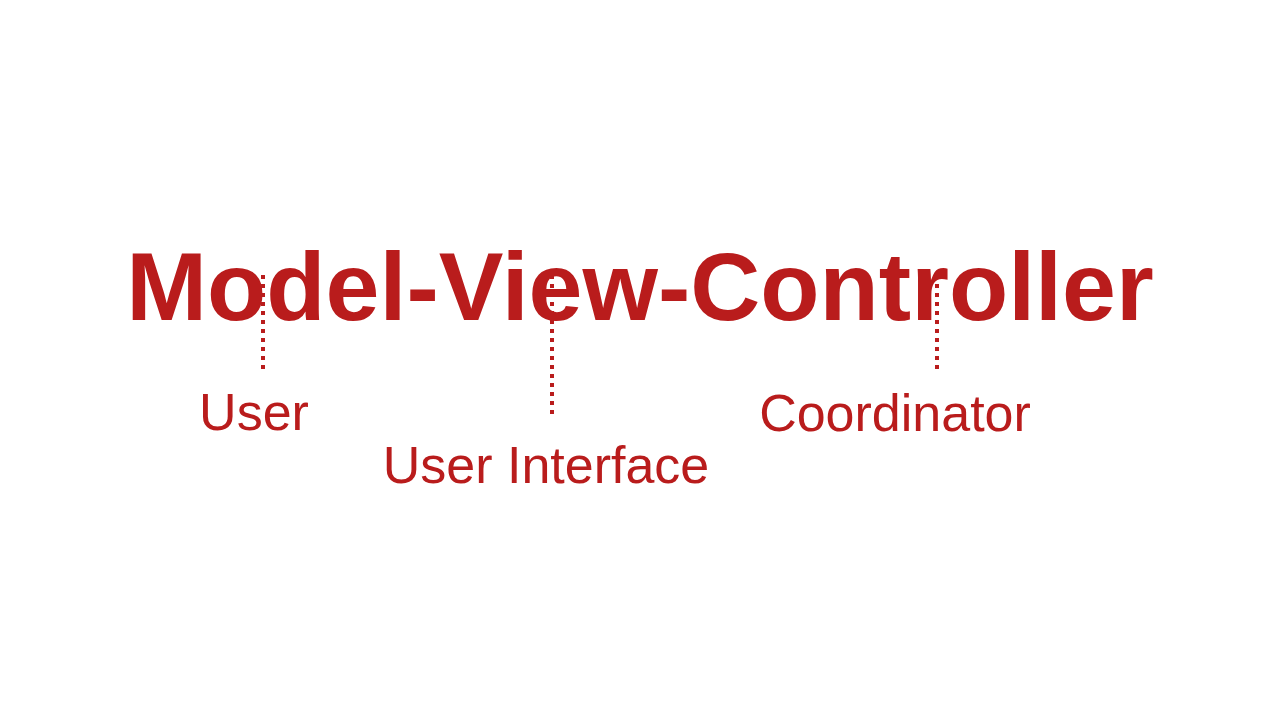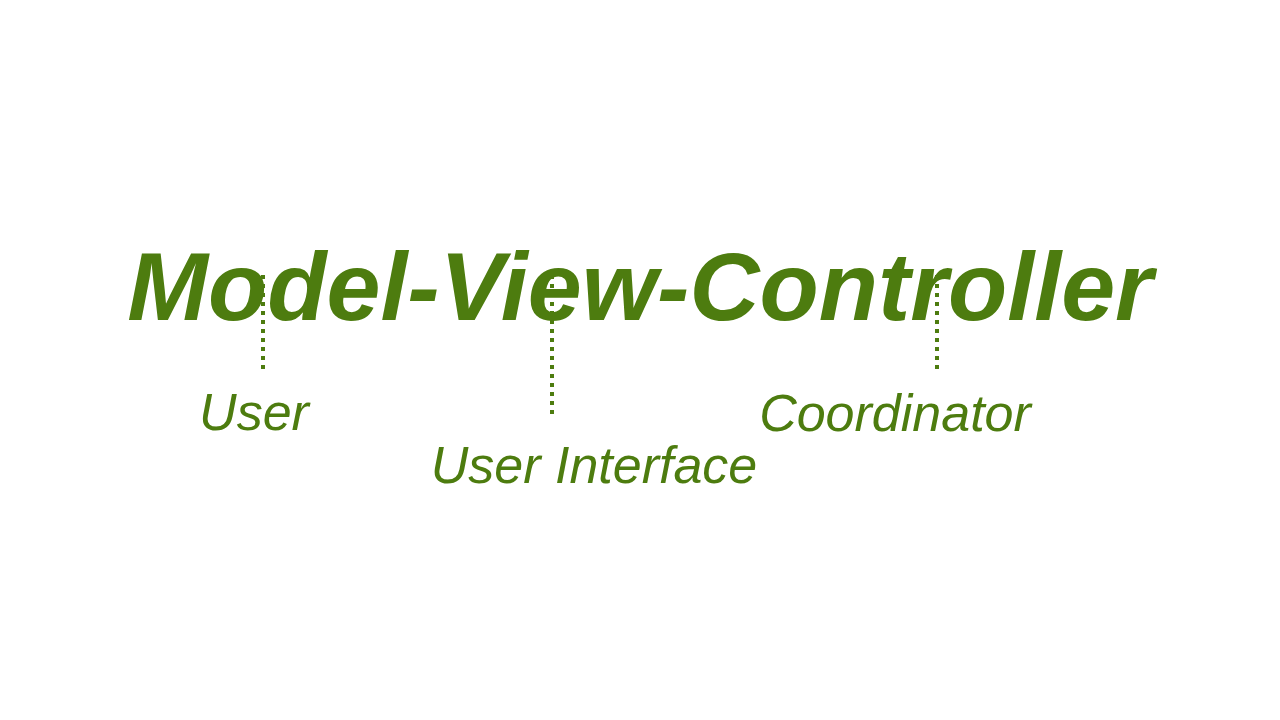--- a/index.html
+++ b/index.html
@@ -41,27 +41,27 @@
   .connector.controller { left: 935px; height: 94px; }
   .label {
     position: absolute;
     transform: translateX(-50%);
     font-size: 52px;
     line-height: 52px;
     font-weight: 400;
     white-space: nowrap;
   }
   .label.model      { left: 254px; top: 386px; }
-  .label.view       { left: 546px; top: 439px; margin-left: 48px; }
+  .label.view       { left: 546px; top: 439px; }
   .label.controller { left: 895px; top: 387px; }
 </style>
 </head>
 <body>
 
-<div class="slide" style="background: rgb(255, 255, 255); color: #4d7c0f; font-style: italic;">
+<div class="slide" style="background: rgb(255, 255, 255); color: #b91c1c;">
 
   <h1 class="title">Model-View-Controller</h1>
 
   <div class="connector model"></div>
   <div class="connector view"></div>
   <div class="connector controller"></div>
 
   <div class="label model">User</div>
   <div class="label view">User Interface</div>
   <div class="label controller">Coordinator</div>

